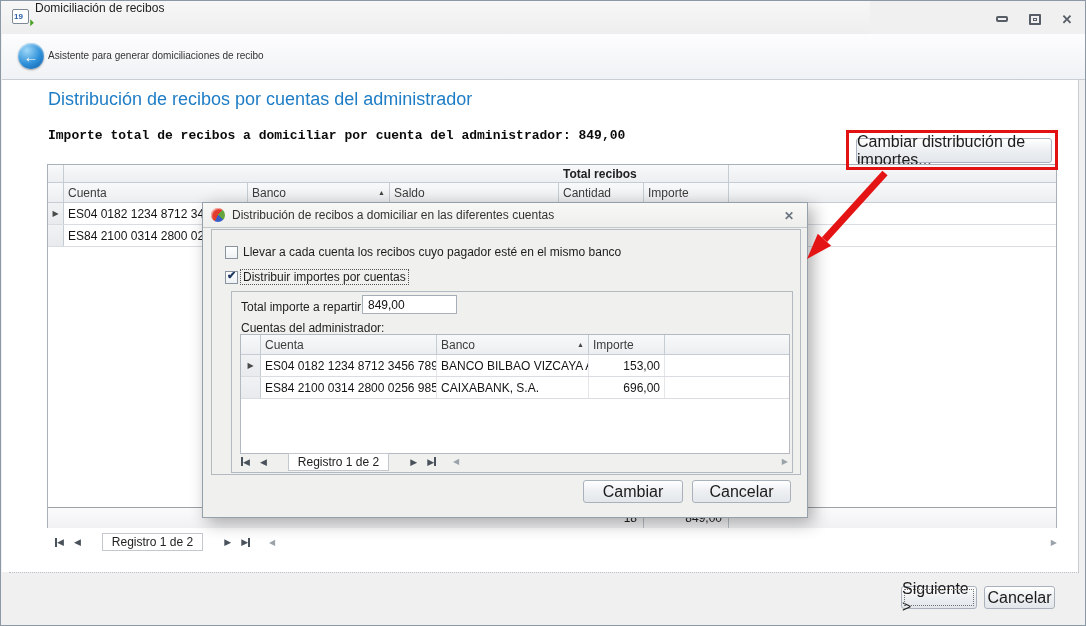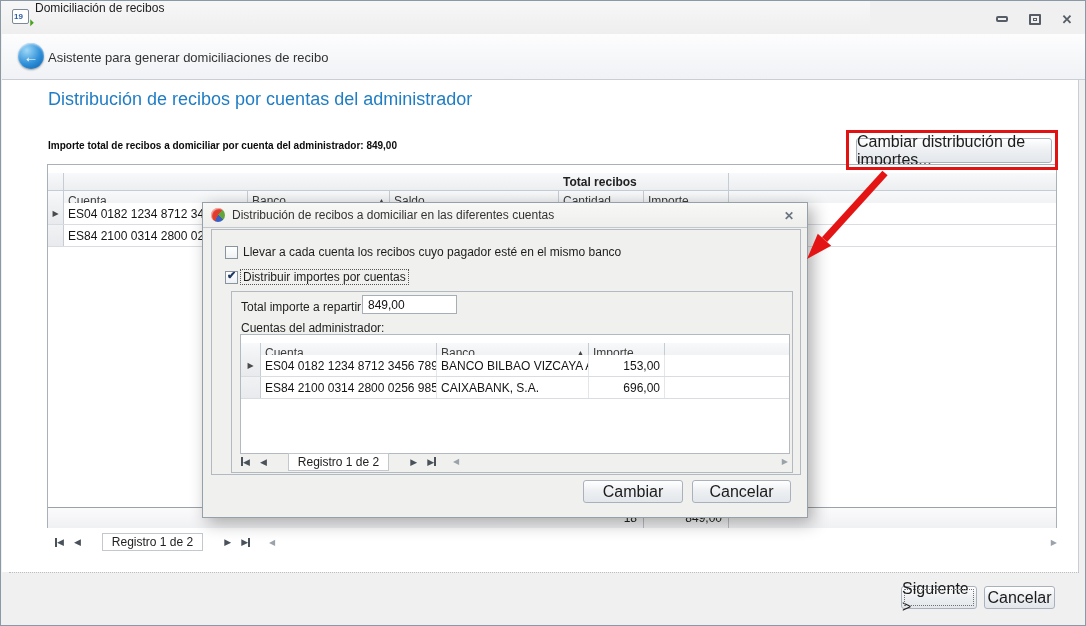--- a/index.html
+++ b/index.html
@@ -15,34 +15,34 @@
   #win-title{left:34px;top:0;font-size:12px;color:#1d1d1d;}
   .sysbtn{top:10px;width:26px;height:16px;display:flex;align-items:center;justify-content:center;color:#565d66;cursor:default;}
   #btn-min span{width:12px;height:6px;border:2px solid #565d66;border-radius:2px;display:block;}
   #btn-restore span{width:12px;height:11px;border:2px solid #565d66;border-radius:1px;display:flex;align-items:center;justify-content:center;}
   #btn-restore span i{width:4px;height:3px;border:1px solid #565d66;display:block;}
   #btn-close{font-size:13px;font-weight:bold;}
 
   
   #band{left:1px;top:33px;width:1084px;height:46px;background:linear-gradient(#fdfdfe,#f0f2f5);border-bottom:1px solid #c9ced4;}
   #back-btn{left:16px;top:9px;width:26px;height:26px;border-radius:50%;background:radial-gradient(circle at 34% 28%,#9fd8f8,#2d8fd8 55%,#0c5aa5);box-shadow:inset 0 1px 2px rgba(255,255,255,.7),0 1px 2px rgba(0,0,0,.35);color:#fff;font-size:15px;font-weight:bold;display:flex;align-items:center;justify-content:center;line-height:1;}
-  #band-title{left:46px;top:16px;font-size:13px;color:#333;}
+  #band-title{left:46px;top:16px;font-size:10px;color:#333;}
 
   
   #content{left:1px;top:79px;width:1077px;height:492px;background:#fff;border-right:1px solid #c9ced4;}
   #page-title{left:46px;top:9px;font-size:18px;color:#1f7dc5;}
-  #total-line{left:46px;top:60px;font-size:10px;font-weight:bold;color:#0b0b0b;}
+  #total-line{left:46px;top:48px;font-size:13px;font-weight:bold;color:#0b0b0b;font-family:Liberation Mono, monospace;}
 
   
   .btn{border:1px solid #a9b2bc;border-radius:3px;background:linear-gradient(#ffffff,#eef0f3 45%,#e3e7eb);font-size:16px;color:#1b1b1b;display:flex;align-items:center;justify-content:center;cursor:default;}
   .btn.focused::after{content:"";position:absolute;inset:2px;border:1px dotted #707070;border-radius:1px;}
 
   
   #grid{left:45px;top:84px;width:1010px;height:364px;border:1px solid #a9b0b8;background:#fff;}
-  .hrow{position:absolute;left:0;width:1008px;background:linear-gradient(#f8f9fa,#eceef1);margin-top:8px;}
+  .hrow{position:absolute;left:0;width:1008px;background:linear-gradient(#f8f9fa,#eceef1);}
   .hcell{position:absolute;border-right:1px solid #c6ccd3;height:100%;font-size:12px;color:#3c3c3c;display:flex;align-items:center;padding:0 4px;}
   .hcell.nb{border-right:none;}
   .sort{margin-left:auto;font-size:7px;color:#444;}
   .grow{position:absolute;left:0;width:1008px;height:22px;border-bottom:1px solid #d9dde2;background:#fff;}
   .rind{position:absolute;left:0;top:0;width:16px;height:100%;background:linear-gradient(#f1f2f4,#e8eaed);border-right:1px solid #c6ccd3;display:flex;align-items:center;justify-content:center;font-size:8px;color:#4a4a4a;}
   .rcell{position:absolute;top:0;height:100%;font-size:12px;color:#151515;display:flex;align-items:center;padding:0 4px;border-right:1px solid #e4e7ea;}
   #grid-footer{left:0;top:342px;width:1008px;height:21px;background:linear-gradient(#fbfbfc,#f0f1f3);border-top:1px solid #9ba1a9;}
   .fcell{position:absolute;top:0;height:100%;font-size:12px;color:#222;display:flex;align-items:center;justify-content:flex-end;padding:0 6px;border-right:1px solid #b9bec5;}
 
   

